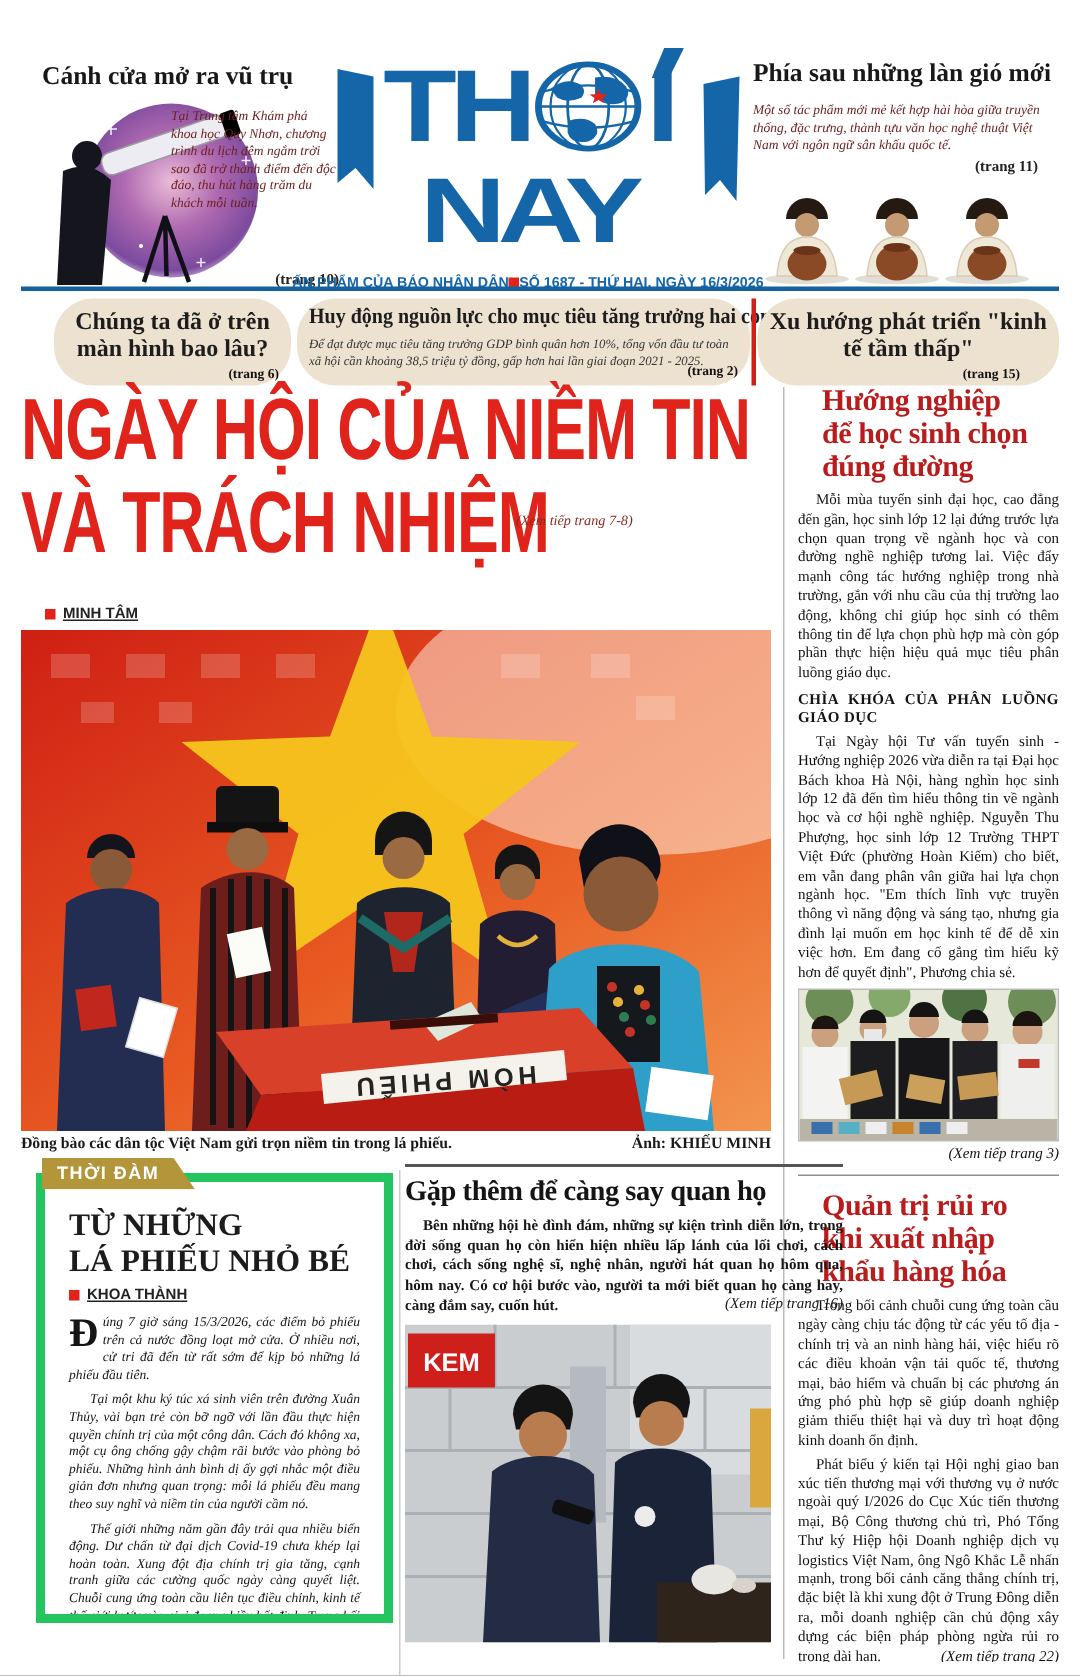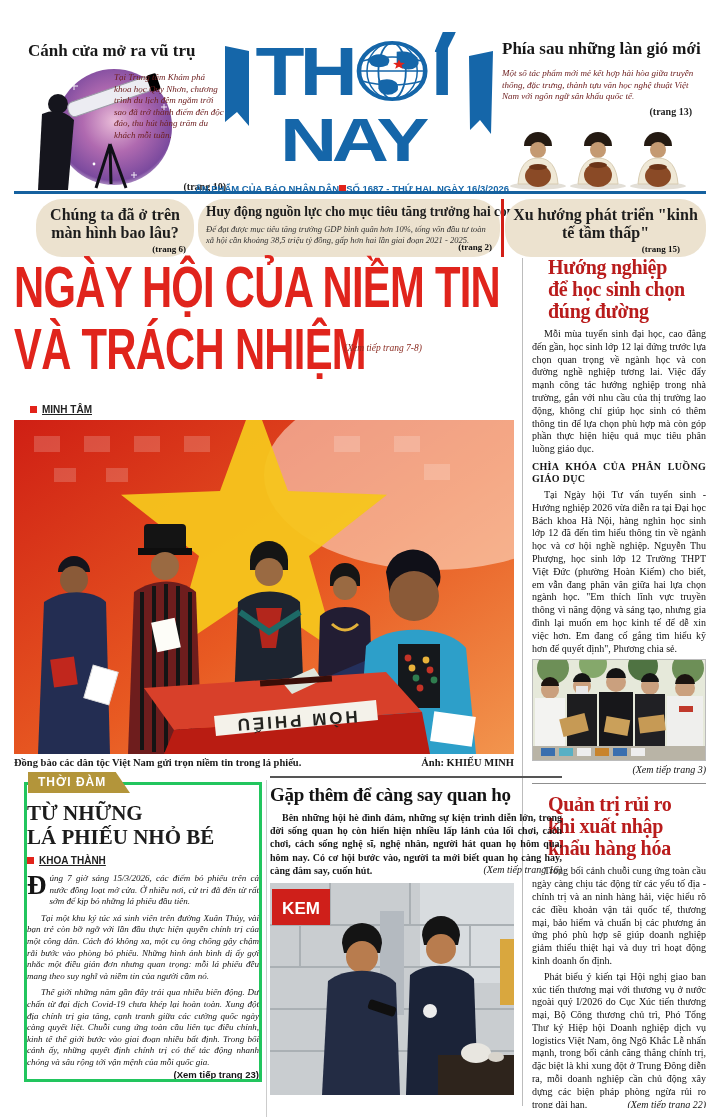--- a/index.html
+++ b/index.html
@@ -76,22 +76,22 @@
   .rc-sub{font:bold 10px/12px "Liberation Serif",serif;letter-spacing:.3px;margin:5px 0 4px;color:#141414;}
   .rc-photo{width:172px;height:100px;border:1px solid #bbb;margin-top:4px;display:block;}
   .rc-cont{text-align:right;font:italic 10px "Liberation Serif",serif;margin:3px 0 4px;}
   .rc-rule{height:1px;background:#8f8f8f;margin:8px 0 9px;}
   .cont-inline{float:right;font:italic 10px "Liberation Serif",serif;text-indent:0;}
 
   
   .kicker{left:28px;top:772px;width:102px;height:21px;background:#b3953a;z-index:4;
           clip-path:polygon(0 0,86% 0,100% 100%,0 100%);
           font:bold 12px/21px "Liberation Sans",sans-serif;color:#fff;letter-spacing:1px;padding-left:10px;box-sizing:border-box;}
-  .td-box{left:24px;top:782px;width:238px;height:300px;border:3px solid #22c55e;background:#fff;
-          box-sizing:border-box;padding:16px 0 6px;overflow:hidden;}
+  .td-box{left:24px;top:782px;width:238px;height:300px;border:6px solid #22c55e;background:#fff;
+          box-sizing:border-box;padding:16px 16px 6px;overflow:hidden;}
   .td-title{font:bold 21px/24px "Liberation Serif",serif;color:#1c1c1c;margin:0 0 6px;}
   .td-byline{margin:0 0 7px;}
   .td-body{font:italic 9px/11.6px "Liberation Serif",serif;text-align:justify;color:#141414;}
   .td-body p{margin:0 0 5px;}
   .td-body .ind{text-indent:14px;}
   .dropcap{float:left;font:bold 27px/23px "Liberation Serif",serif;font-style:normal;padding:1px 3px 0 0;color:#141414;}
   .td-cont{float:right;font:bold 9.5px "Liberation Sans",sans-serif;font-style:normal;}
 
   
   .vline-b{left:266px;top:780px;width:1px;height:337px;background:#cccccc;}
@@ -167,21 +167,21 @@
     <div class="tagline">
       <span>ẤN PHẨM CỦA BÁO NHÂN DÂN</span>
       <span class="redsq"></span>
       <span>SỐ 1687 - THỨ HAI, NGÀY 16/3/2026</span>
     </div>
   </div>
 
   <div class="abs tr-teaser">
     <div class="abs tr-title">Phía sau những làn gió mới</div>
     <div class="abs tr-summary">Một số tác phẩm mới mẻ kết hợp hài hòa giữa truyền thống, đặc trưng, thành tựu văn học nghệ thuật Việt Nam với ngôn ngữ sân khấu quốc tế.</div>
-    <div class="abs tr-pageref">(trang 13)</div>
+    <div class="abs tr-pageref">(trang 11)</div>
     <svg class="abs tr-photo" viewBox="0 0 184 70" preserveAspectRatio="none">
       <g>
         <ellipse cx="32" cy="66" rx="28" ry="3.5" fill="#e2ded6"></ellipse>
         <path d="M18,26 a14,14 0 0 1 28,0 z" fill="#241a12"></path>
           <circle cx="32" cy="30" r="8" fill="#c49a72"></circle>
         <path d="M12,64 q2,-26 20,-26 q18,0 20,26 z" fill="#efe8d6" stroke="#d8ccb2"></path>
         <ellipse cx="32" cy="56" rx="13" ry="11" fill="#8a4a26"></ellipse>
           <ellipse cx="32" cy="47" rx="9" ry="3" fill="#6b3418"></ellipse>
       </g>
       <g transform="translate(60,0)">

